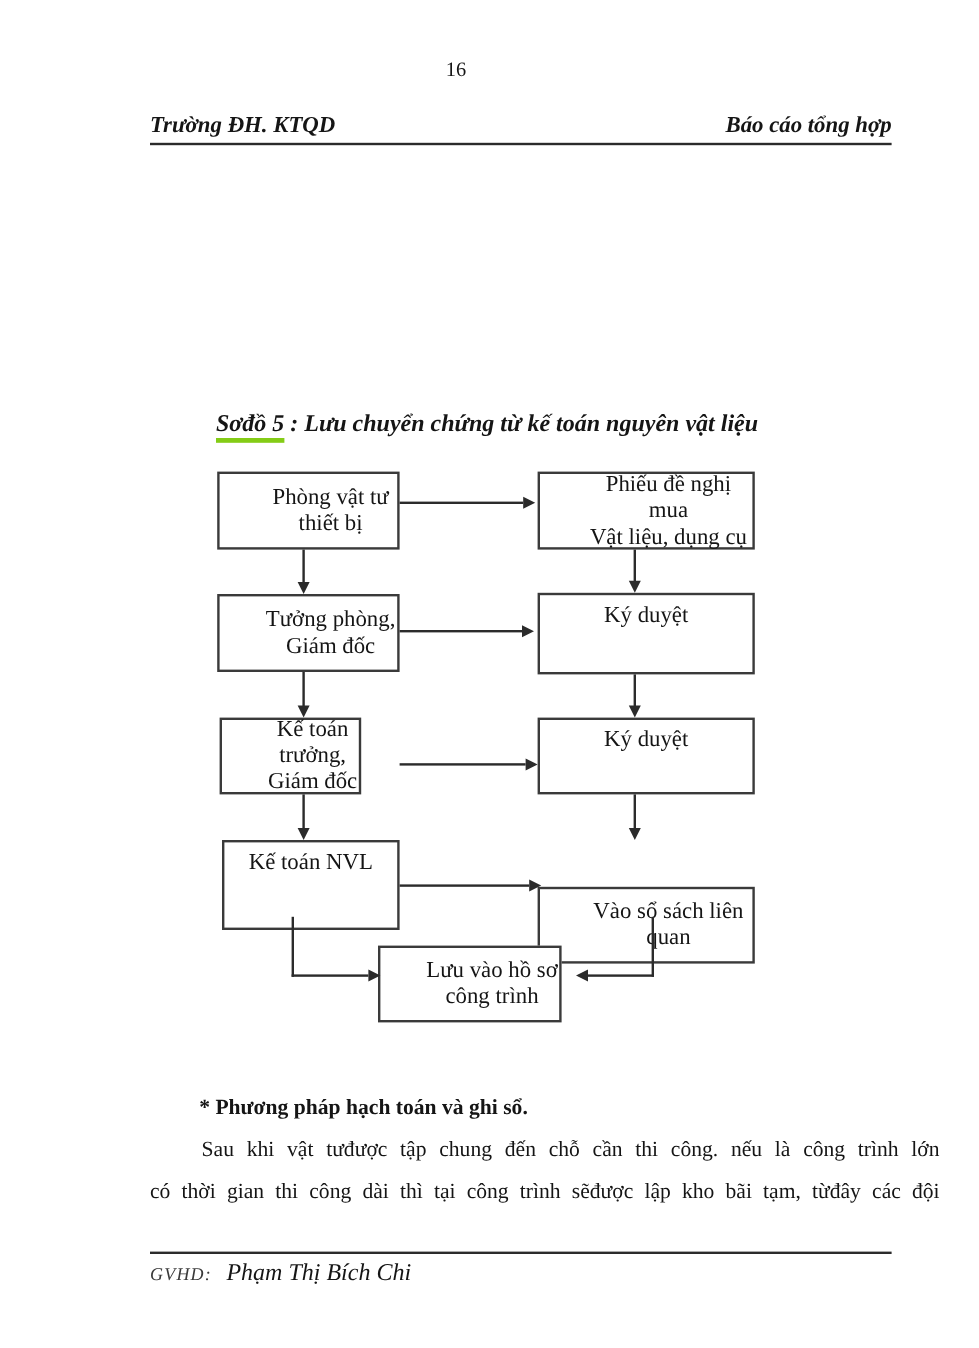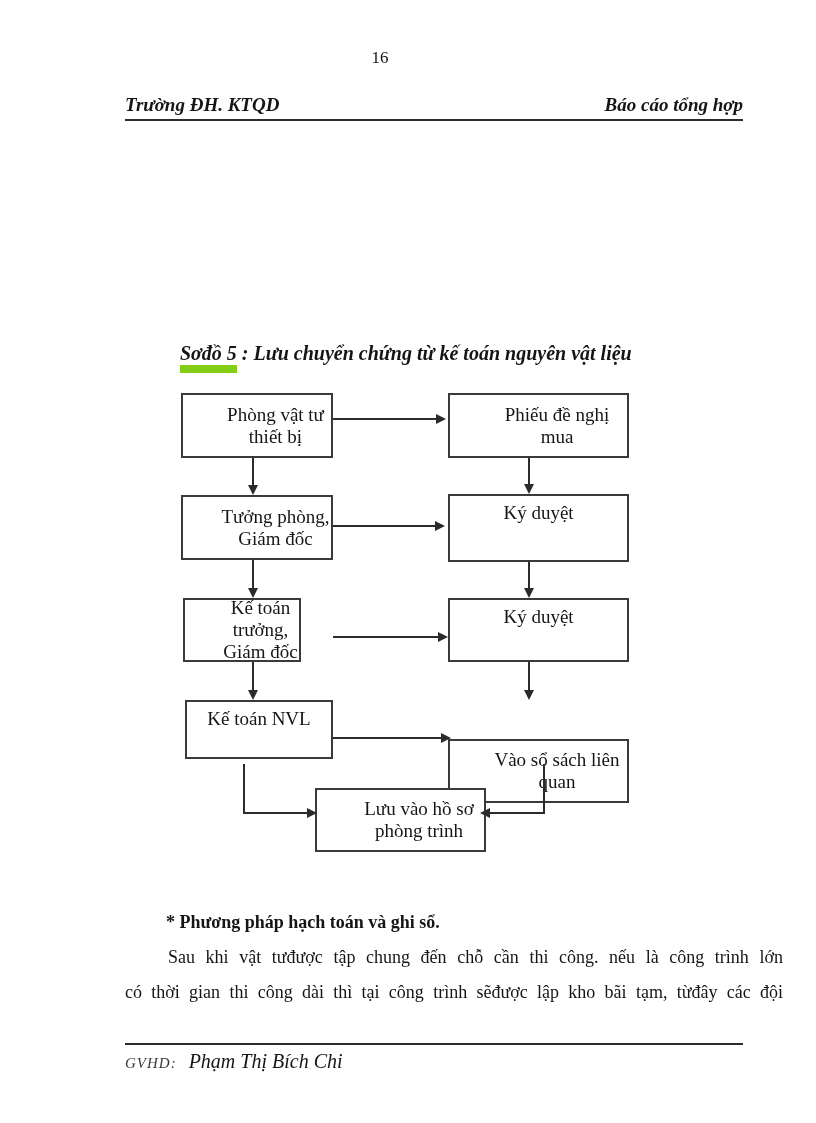--- a/index.html
+++ b/index.html
@@ -8,21 +8,21 @@
     font-family:"Liberation Serif","DejaVu Serif",serif;color:#151515;
     overflow:hidden;
   }
   
   .page-number{position:absolute;top:48px;left:0;width:760px;text-align:center;font-size:17px;}
   .hdr{position:absolute;top:94px;left:125px;width:618px;display:flex;justify-content:space-between;
        font-weight:bold;font-style:italic;font-size:19px;}
   .rule{position:absolute;left:125px;width:618px;height:2px;background:#2b2b2b;}
   
   .dg-title{position:absolute;top:342px;left:180px;font-size:20px;font-weight:bold;font-style:italic;white-space:nowrap;}
-  .dg-title .u{border-bottom:8px solid #84cc16;padding-bottom:1px;}
+  .dg-title .u{border-bottom:4px solid #84cc16;padding-bottom:1px;}
   .box{position:absolute;border:2px solid #3a3a3a;background:#fff;box-sizing:border-box;
        text-align:center;font-size:19px;line-height:22px;}
   .box.center{display:flex;flex-direction:column;justify-content:center;padding-left:37px;}
   .box.top{padding-top:6px;}
   .box span{display:block;}
   .hline{position:absolute;height:2px;background:#2b2b2b;}
   .vline{position:absolute;width:2px;background:#2b2b2b;}
   .head-right{position:absolute;width:0;height:0;border-top:5px solid transparent;border-bottom:5px solid transparent;border-left:10px solid #2b2b2b;}
   .head-left{position:absolute;width:0;height:0;border-top:5px solid transparent;border-bottom:5px solid transparent;border-right:10px solid #2b2b2b;}
   .head-down{position:absolute;width:0;height:0;border-left:5px solid transparent;border-right:5px solid transparent;border-top:10px solid #2b2b2b;}
@@ -51,49 +51,50 @@
 <div class="dg-title">
   <span class="u" style="display:inline;">Sơđồ 5</span><span style="display:inline;"> : Lưu chuyển chứng từ kế toán nguyên vật liệu</span>
 </div>
 
 <div class="box center" style="left:181px;top:393px;width:152px;height:65px;">
   <span>Phòng vật tư</span>
   <span>thiết bị</span>
 </div>
 <div class="box center" style="left:448px;top:393px;width:181px;height:65px;">
   <span>Phiếu đề nghị mua</span>
+  <span>Vật liệu, dụng cụ</span>
 </div>
 
 <div class="box center" style="left:181px;top:495px;width:152px;height:65px;">
   <span>Tưởng phòng,</span>
   <span>Giám đốc</span>
 </div>
 <div class="box top" style="left:448px;top:494px;width:181px;height:68px;">
   <span>Ký duyệt</span>
 </div>
 
 <div class="box center" style="left:183px;top:598px;width:118px;height:64px;">
   <span>Kế toán trưởng,</span>
   <span>Giám đốc</span>
 </div>
 <div class="box top" style="left:448px;top:598px;width:181px;height:64px;">
   <span>Ký duyệt</span>
 </div>
 
-<div class="box top" style="left:185px;top:700px;width:148px;height:59px;">
+<div class="box top" style="left:185px;top:700px;width:148px;height:75px;">
   <span>Kế toán NVL</span>
 </div>
 <div class="box center" style="left:448px;top:739px;width:181px;height:64px;">
   <span>Vào sổ sách liên</span>
   <span>quan</span>
 </div>
 
-<div class="box center" style="left:315px;top:788px;width:171px;height:64px;">
+<div class="box center" style="left:315px;top:788px;width:153px;height:64px;">
   <span>Lưu vào hồ sơ</span>
-  <span>phòng trình</span>
+  <span>công trình</span>
 </div>
 
 <div class="hline" style="left:333px;top:418px;width:103px;"></div>
 <div class="head-right" style="left:436px;top:414px;"></div>
 
 <div class="hline" style="left:333px;top:525px;width:102px;"></div>
 <div class="head-right" style="left:435px;top:521px;"></div>
 
 <div class="hline" style="left:333px;top:636px;width:105px;"></div>
 <div class="head-right" style="left:438px;top:632px;"></div>

